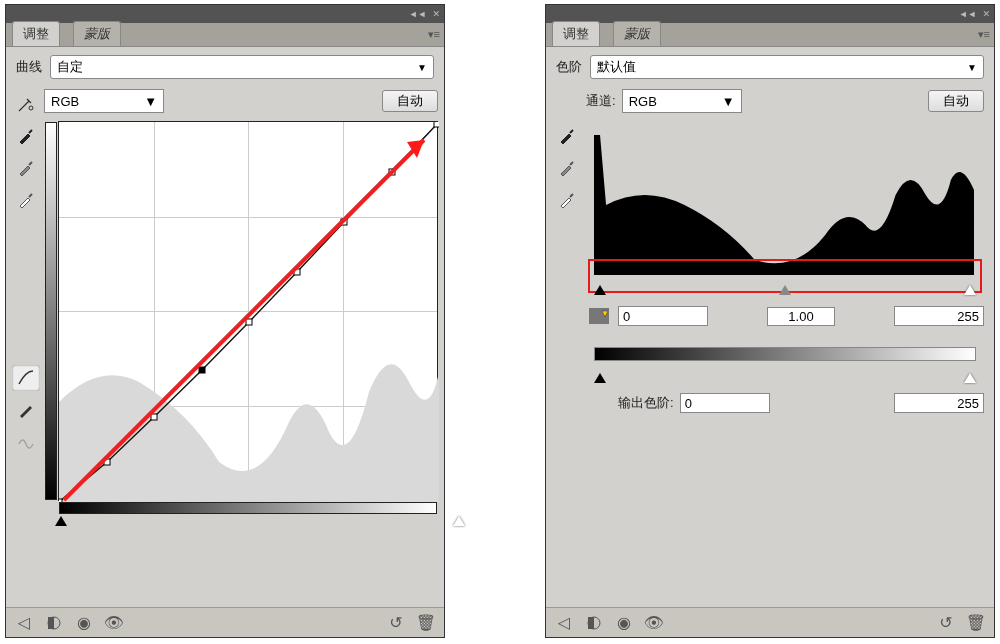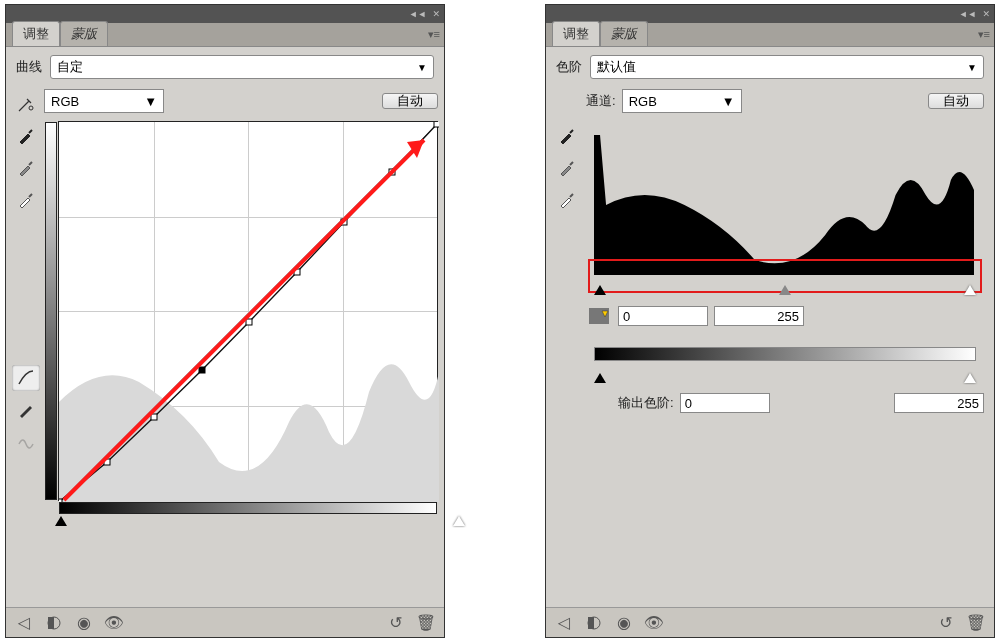--- a/index.html
+++ b/index.html
@@ -31,21 +31,21 @@
     padding-left: 6px;
     border-bottom: 1px solid #888;
   }
   .tab {
     padding: 3px 10px;
     font-size: 13px;
     color: #333;
     background: #d3d1cd;
     border: 1px solid #888;
     border-bottom: none;
-    margin-right: 0;
+    margin-right: 13px;
     border-radius: 3px 3px 0 0;
     cursor: pointer;
     text-align: center;
   }
   .tab.inactive { background: #b5b2ac; font-style: italic; }
   .tab-menu { margin-left: auto; margin-right: 4px; color: #555; font-size: 11px; align-self: center; }
   .preset-row {
     display: flex;
     align-items: center;
     padding: 8px 10px 4px 10px;
@@ -103,21 +103,21 @@
     background: #fff;
     border: 1px solid #888;
     display: flex;
     align-items: center;
     padding: 0 6px;
     font-size: 13px;
     justify-content: space-between;
     cursor: pointer;
   }
   .btn {
-    height: 16px;
+    height: 22px;
     padding: 0 14px;
     background: linear-gradient(#f5f5f5,#ddd);
     border: 1px solid #888;
     border-radius: 3px;
     font-size: 13px;
     display: flex;
     align-items: center;
     cursor: pointer;
   }
   .curve-box {
@@ -381,20 +381,21 @@
         <div class="slider-triangle tri-white" style="right:0"></div>
       </div>
       <div class="io-row" style="padding:10px 0 0 0">
         <div class="hist-warn">
           <svg width="22" height="18">
               <rect x="1" y="1" width="20" height="16" fill="#777"></rect>
               <polygon points="14,4 20,4 17,10" fill="#ffcc00" stroke="#333" stroke-width=".5"></polygon>
             </svg>
         </div>
         <input class="num-input wide" value="0" style="">
+        <div style="flex:1;text-align:center"><span style="display:inline-block;background:#fff;border:1px solid #888;padding:1px 20px;font-size:13px">1.00</span></div>
         <input class="num-input wide" style="text-align: right;" value="255">
       </div>
       <div class="gradient-bar"></div>
       <div class="slider-track">
         <div class="slider-triangle tri-black" style="left:0"></div>
         <div class="slider-triangle tri-white" style="right:0"></div>
       </div>
       <div class="io-row" style="padding:10px 0 0 0">
         <div style="width:26px"></div>
         <span class="label">输出色阶:</span>

